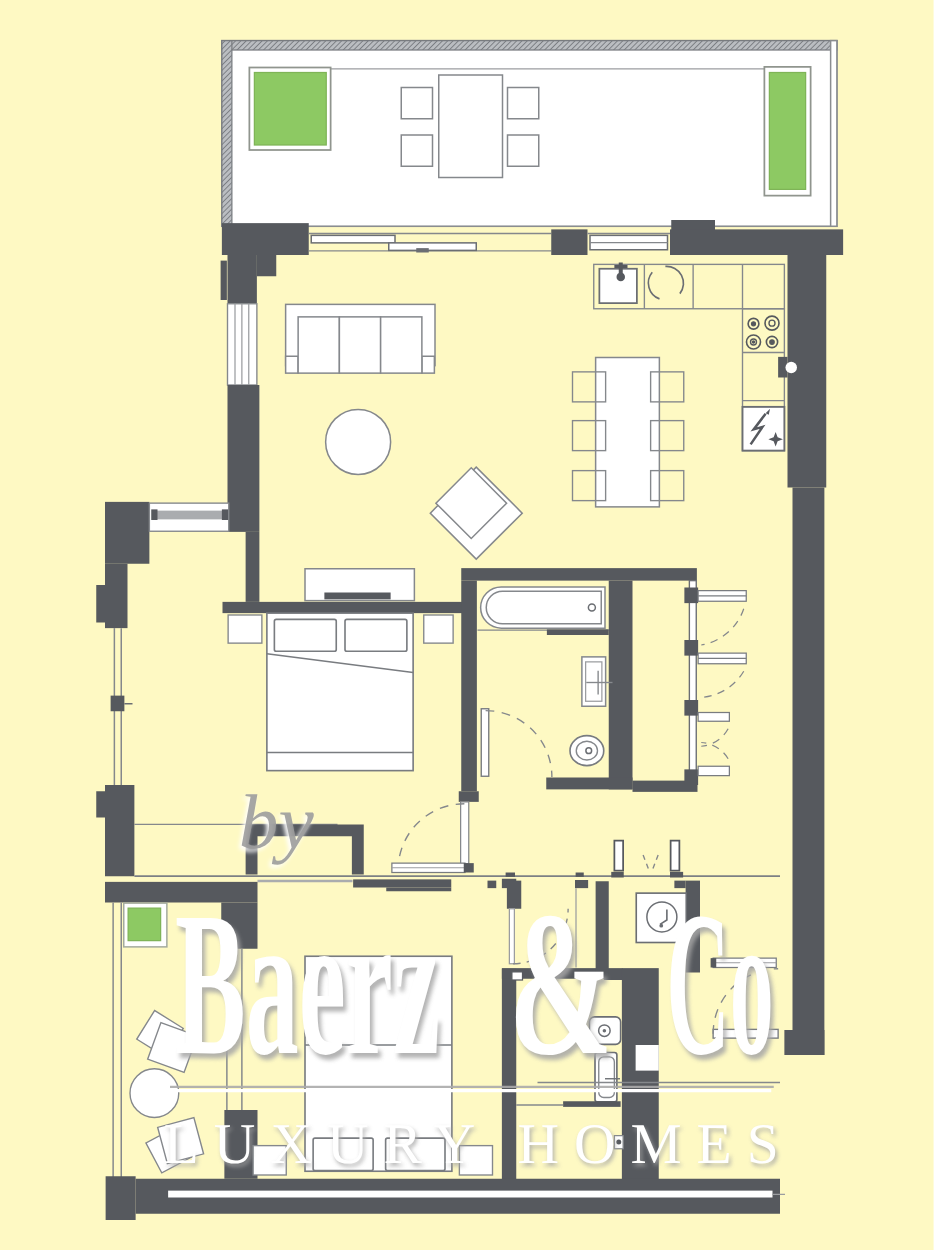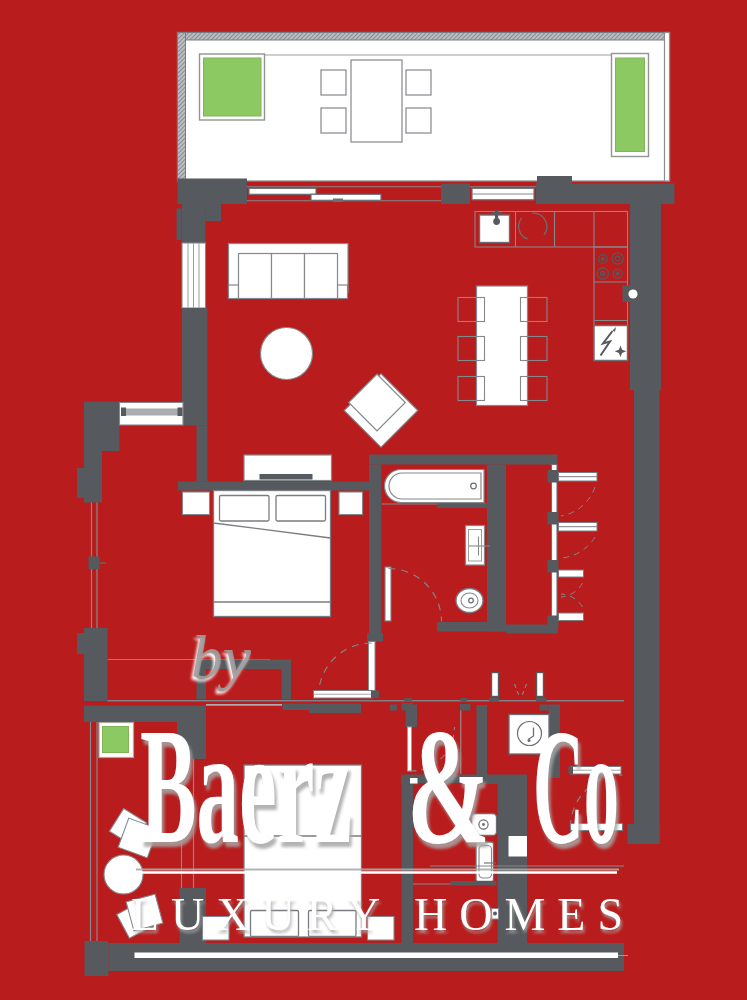--- a/index.html
+++ b/index.html
@@ -1,16 +1,16 @@
 <!DOCTYPE html>
 <html><head>
 <meta charset="utf-8">
 <style>
 html,body{margin:0;padding:0;background:#ffffff;}
-#page{width:747px;height:1000px;position:relative;overflow:hidden;background:#b91c1c;}
+#page{width:747px;height:1000px;position:relative;overflow:hidden;background:#fef9c3;}
 svg{display:block;}
 text{font-family:"Liberation Serif", serif;}
 </style>
 </head>
 <body>
 <div id="page">
 <svg width="747" height="1000" viewBox="0 0 747 1000">
 <defs>
 <pattern id="hatch" width="3" height="3" patternUnits="userSpaceOnUse" patternTransform="rotate(45)">
 <rect width="3" height="3" fill="#babdc1"></rect>

